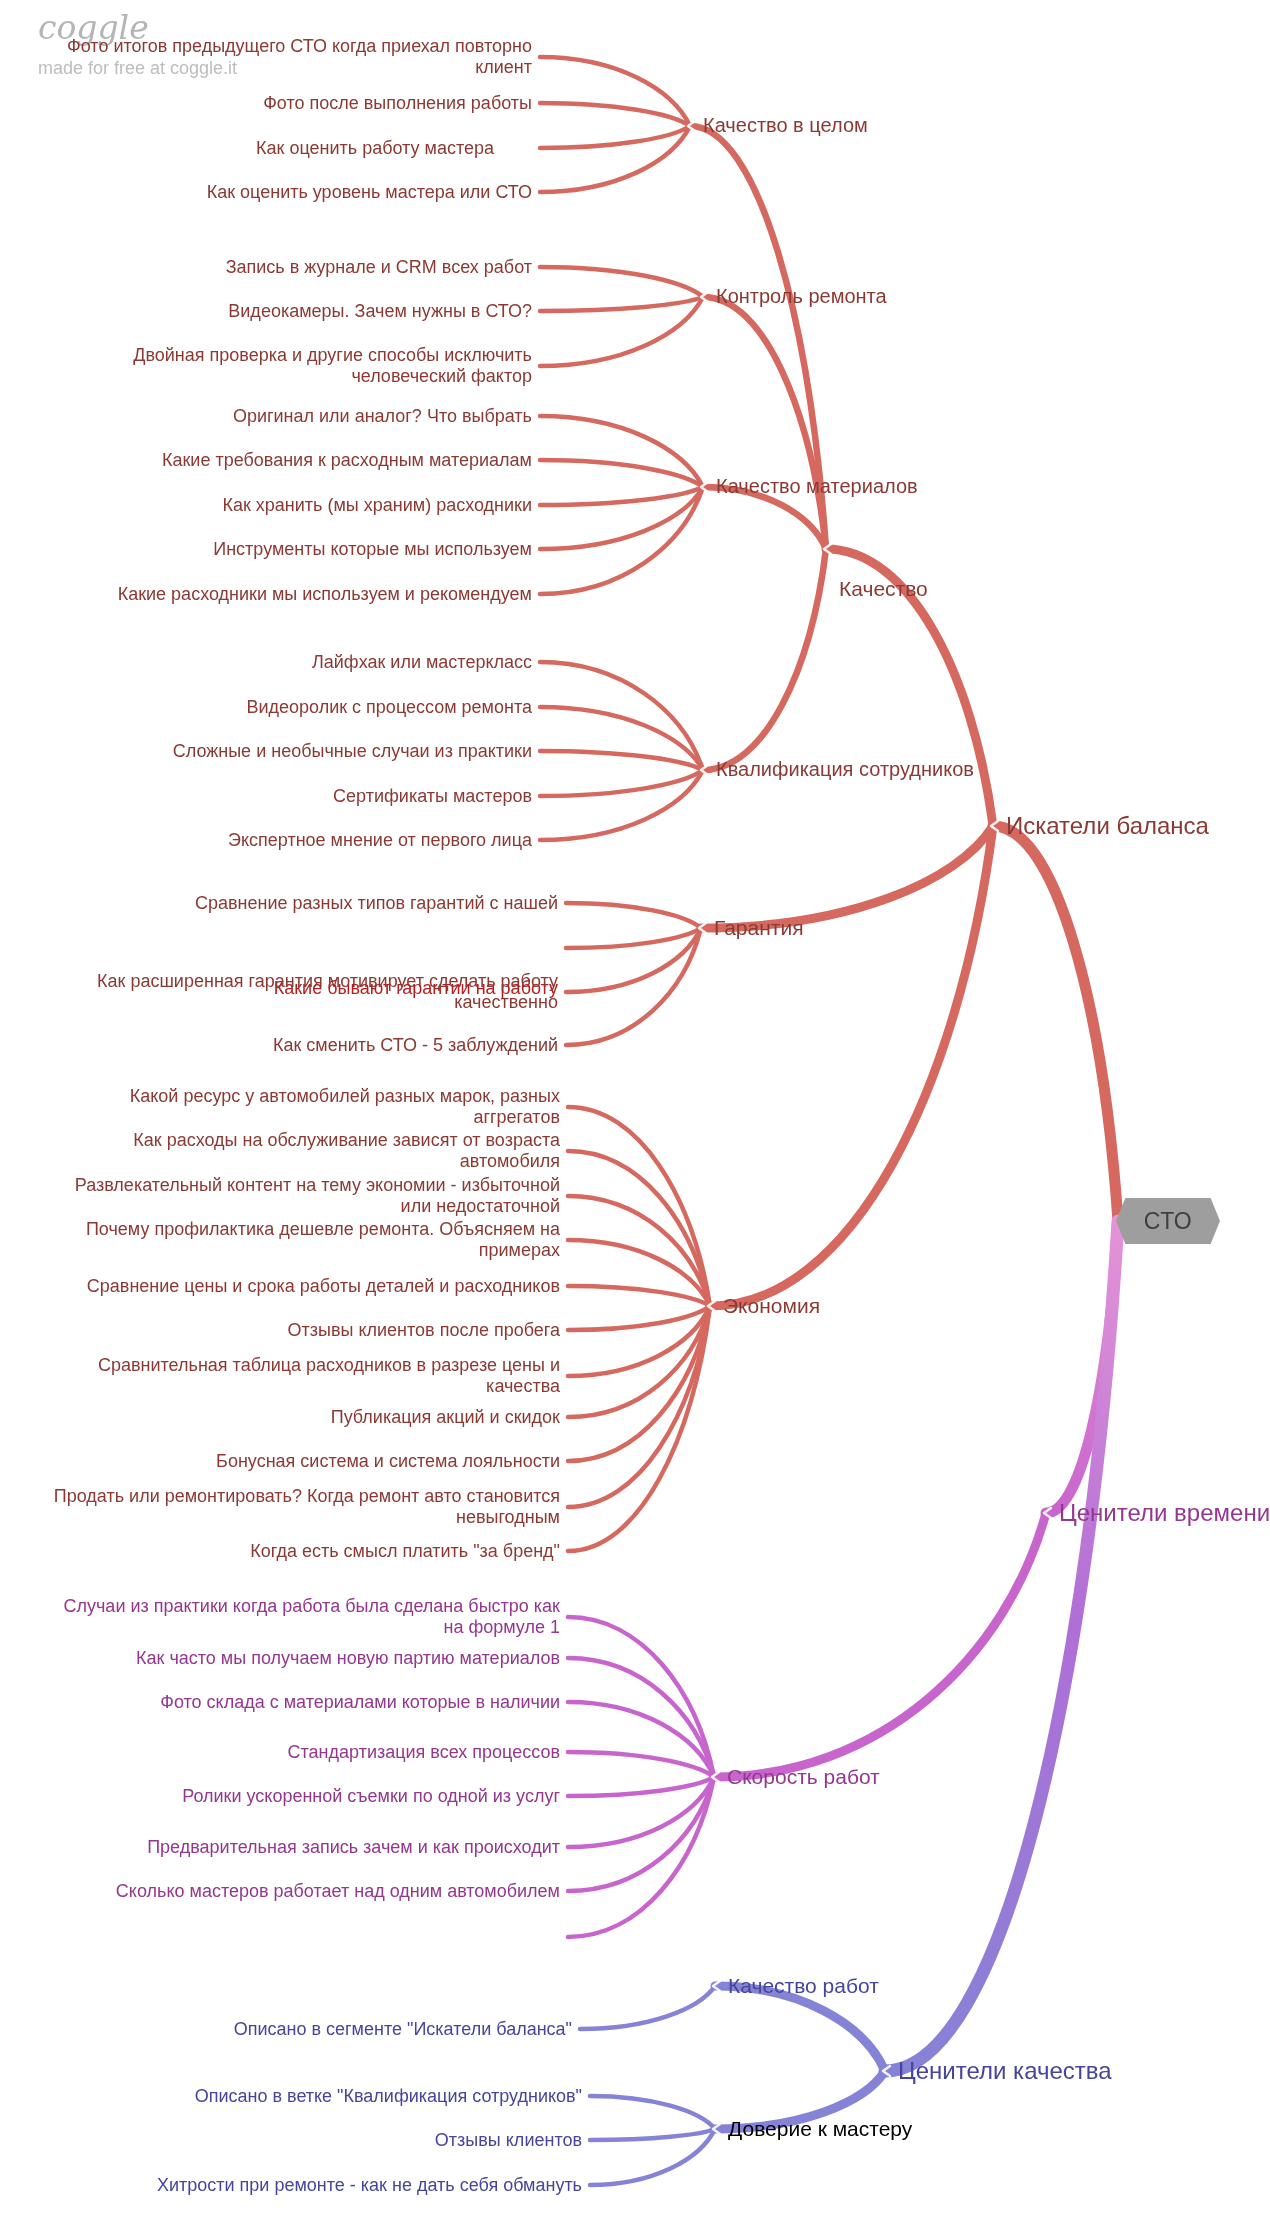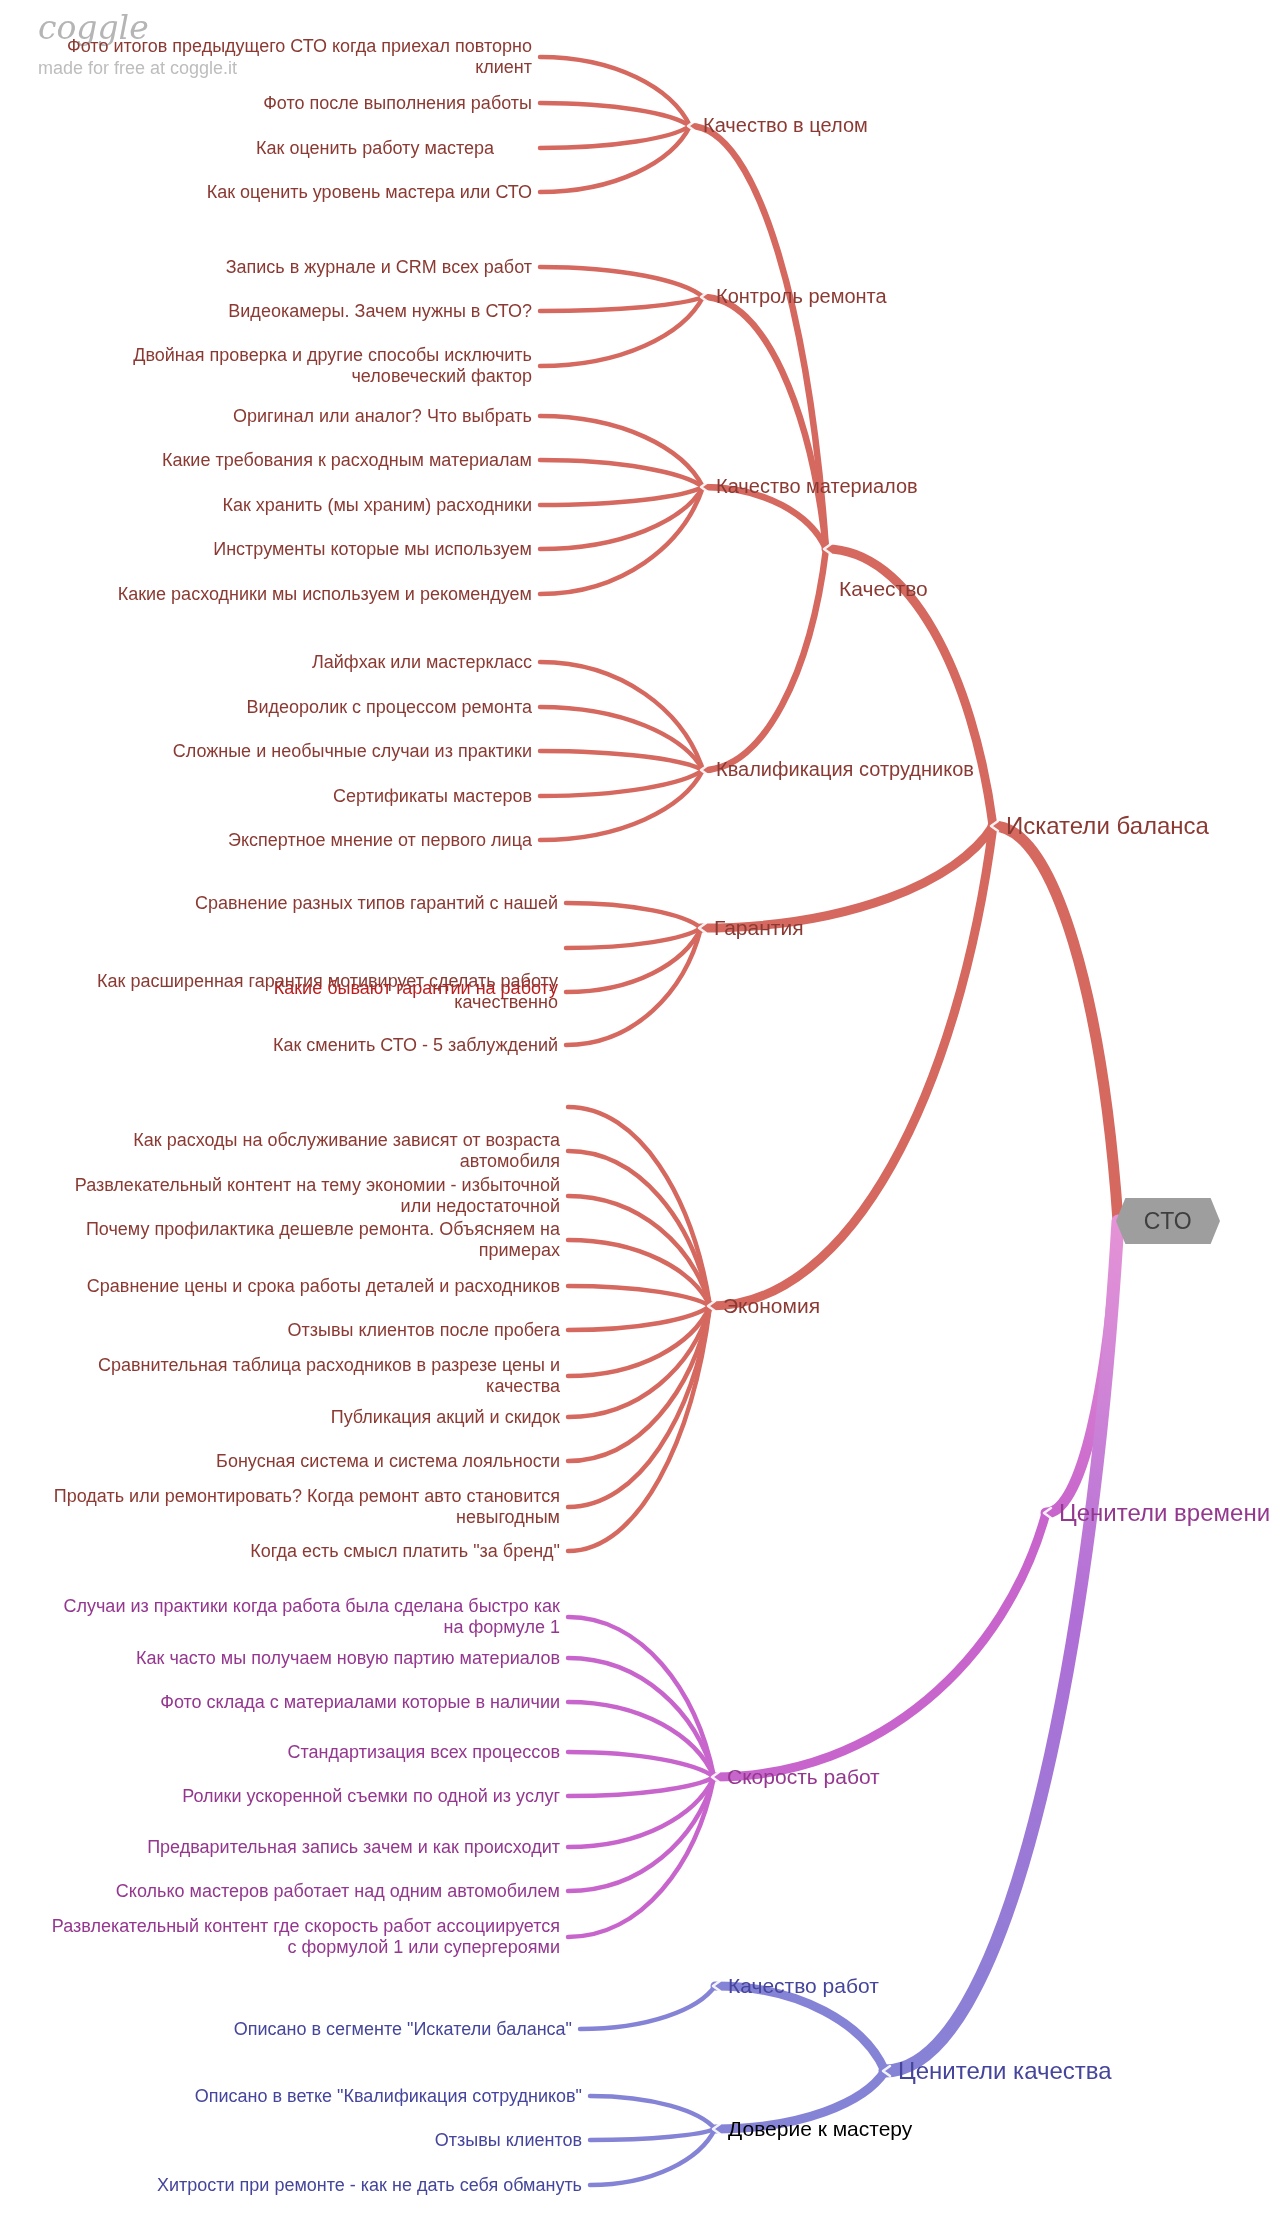--- a/index.html
+++ b/index.html
@@ -141,20 +141,22 @@
       <div class="lbl leaf" style="color: rgb(139, 58, 51); top: 751px; right: 738px; font-size: 18px;">Сложные и необычные случаи из практики</div>
       <div class="lbl leaf" style="color: rgb(139, 58, 51); top: 796px; right: 738px; font-size: 18px;">Сертификаты мастеров</div>
       <div class="lbl leaf" style="color: rgb(139, 58, 51); top: 840px; right: 738px; font-size: 18px;">Экспертное мнение от первого лица</div>
       <div class="lbl node" style="color: rgb(139, 58, 51); top: 928px; left: 714px; font-size: 21px;">Гарантия</div>
       <div class="lbl leaf" style="color: rgb(139, 58, 51); top: 903px; right: 712px; font-size: 18px;">Сравнение разных типов гарантий с нашей</div>
       <div class="lbl leaf" style="color: #b91c1c; top: 988px; right: 712px; font-size: 18px;">Какие бывают гарантии на работу</div>
       <div class="lbl leaf" style="color: rgb(139, 58, 51); top: 992px; right: 712px; font-size: 18px;">Как расширенная гарантия мотивирует сделать работу
 качественно</div>
       <div class="lbl leaf" style="color: rgb(139, 58, 51); top: 1045px; right: 712px; font-size: 18px;">Как сменить СТО - 5 заблуждений</div>
       <div class="lbl node" style="color: rgb(139, 58, 51); top: 1306px; left: 723px; font-size: 21px;">Экономия</div>
+      <div class="lbl leaf" style="color: rgb(139, 58, 51); top: 1107px; right: 710px; font-size: 18px;">Какой ресурс у автомобилей разных марок, разных
+аггрегатов</div>
       <div class="lbl leaf" style="color: rgb(139, 58, 51); top: 1151px; right: 710px; font-size: 18px;">Как расходы на обслуживание зависят от возраста
 автомобиля</div>
       <div class="lbl leaf" style="color: rgb(139, 58, 51); top: 1196px; right: 710px; font-size: 18px;">Развлекательный контент на тему экономии - избыточной
 или недостаточной</div>
       <div class="lbl leaf" style="color: rgb(139, 58, 51); top: 1240px; right: 710px; font-size: 18px;">Почему профилактика дешевле ремонта. Объясняем на
 примерах</div>
       <div class="lbl leaf" style="color: rgb(139, 58, 51); top: 1286px; right: 710px; font-size: 18px;">Сравнение цены и срока работы деталей и расходников</div>
       <div class="lbl leaf" style="color: rgb(139, 58, 51); top: 1330px; right: 710px; font-size: 18px;">Отзывы клиентов после пробега</div>
       <div class="lbl leaf" style="color: rgb(139, 58, 51); top: 1376px; right: 710px; font-size: 18px;">Сравнительная таблица расходников в разрезе цены и
 качества</div>
@@ -166,22 +168,20 @@
       <div class="lbl node" style="color: rgb(148, 55, 143); top: 1513px; left: 1059px; font-size: 24px;">Ценители времени</div>
       <div class="lbl node" style="color: rgb(148, 55, 143); top: 1777px; left: 727px; font-size: 21px;">Скорость работ</div>
       <div class="lbl leaf" style="color: rgb(148, 55, 143); top: 1617px; right: 710px; font-size: 18px;">Случаи из практики когда работа была сделана быстро как
 на формуле 1</div>
       <div class="lbl leaf" style="color: rgb(148, 55, 143); top: 1658px; right: 710px; font-size: 18px;">Как часто мы получаем новую партию материалов</div>
       <div class="lbl leaf" style="color: rgb(148, 55, 143); top: 1702px; right: 710px; font-size: 18px;">Фото склада с материалами которые в наличии</div>
       <div class="lbl leaf" style="color: rgb(148, 55, 143); top: 1752px; right: 710px; font-size: 18px;">Стандартизация всех процессов</div>
       <div class="lbl leaf" style="color: rgb(148, 55, 143); top: 1796px; right: 710px; font-size: 18px;">Ролики ускоренной съемки по одной из услуг</div>
       <div class="lbl leaf" style="color: rgb(148, 55, 143); top: 1847px; right: 710px; font-size: 18px;">Предварительная запись зачем и как происходит</div>
       <div class="lbl leaf" style="color: rgb(148, 55, 143); top: 1891px; right: 710px; font-size: 18px;">Сколько мастеров работает над одним автомобилем</div>
-      <div class="lbl leaf" style="color: rgb(148, 55, 143); top: 1937px; right: 710px; font-size: 18px;">Развлекательный контент где скорость работ ассоциируется
-с формулой 1 или супергероями</div>
       <div class="lbl node" style="color: rgb(69, 69, 156); top: 2071px; left: 898px; font-size: 24px;">Ценители качества</div>
       <div class="lbl node" style="color: rgb(69, 69, 156); top: 1986px; left: 728px; font-size: 21px;">Качество работ</div>
       <div class="lbl leaf" style="color: rgb(69, 69, 156); top: 2029px; right: 698px; font-size: 18px;">Описано в сегменте "Искатели баланса"</div>
       <div class="lbl node" style="color: #000000; top: 2129px; left: 728px; font-size: 21px;">Доверие к мастеру</div>
       <div class="lbl leaf" style="color: rgb(69, 69, 156); top: 2096px; right: 688px; font-size: 18px;">Описано в ветке "Квалификация сотрудников"</div>
       <div class="lbl leaf" style="color: rgb(69, 69, 156); top: 2140px; right: 688px; font-size: 18px;">Отзывы клиентов</div>
       <div class="lbl leaf" style="color: rgb(69, 69, 156); top: 2185px; right: 688px; font-size: 18px;">Хитрости при ремонте - как не дать себя обмануть</div>
     </div>
 </div>
 

